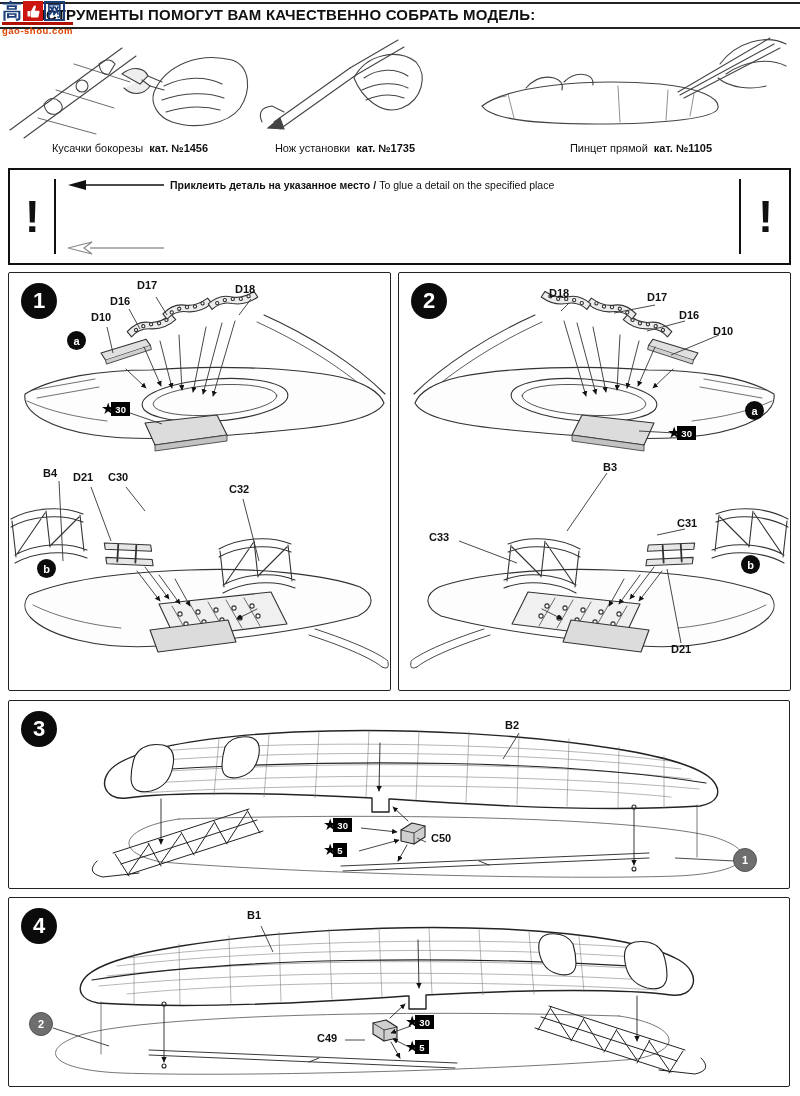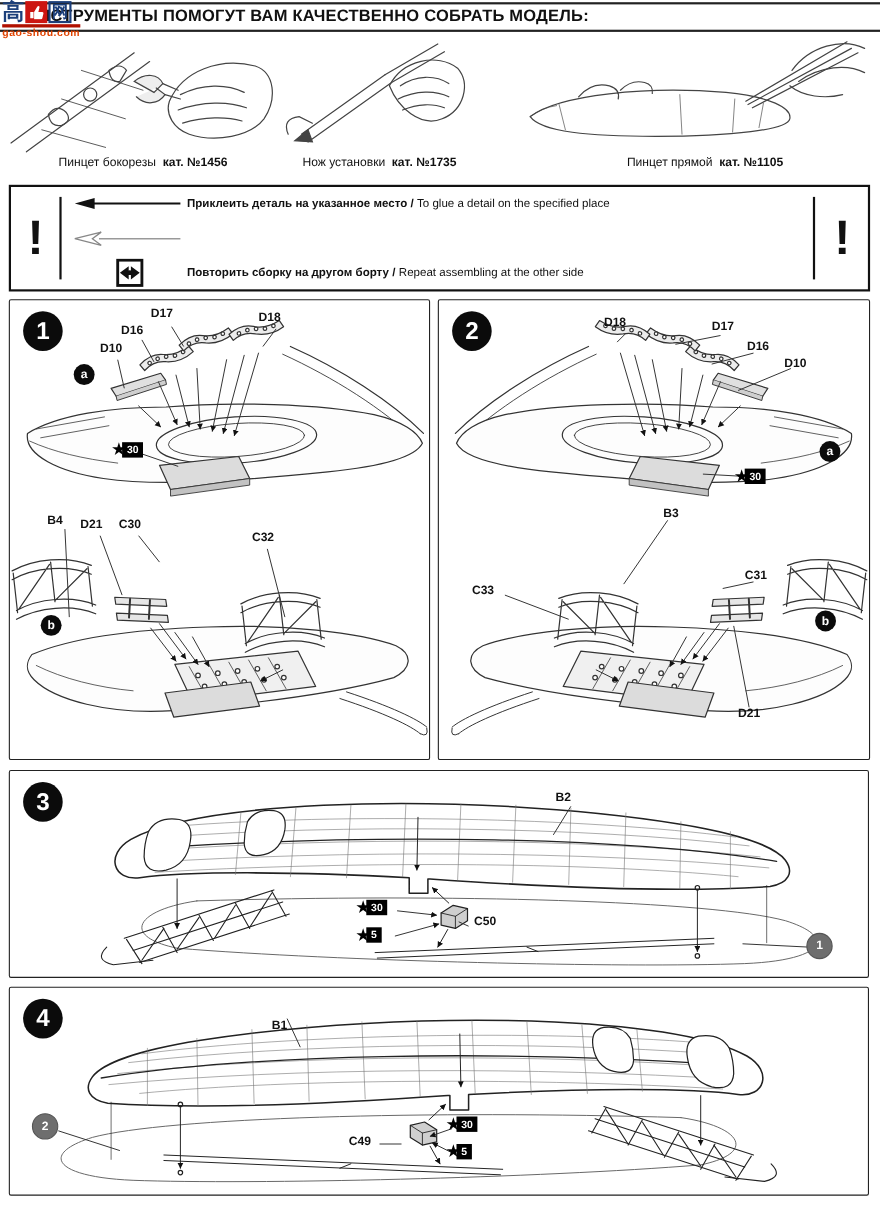--- a/index.html
+++ b/index.html
@@ -233,21 +233,21 @@
       <g fill="none" stroke="#444" stroke-width="1.1" stroke-linecap="round">
         <path d="M14,74 C40,54 120,46 192,52 C232,56 252,66 250,76 C248,86 198,92 128,92 C68,92 24,88 14,74 Z"></path>
         <path d="M58,56 q12,-14 28,-10 q10,3 8,12 M96,50 q10,-10 22,-7 q8,2 7,10"></path>
         <path d="M40,62 L46,86 M150,54 L152,90 M200,58 L198,88 M226,62 L222,84" stroke-width="0.6"></path>
         <path d="M14,74 q10,-8 24,-10" stroke-width="0.6"></path>
         <path d="M302,6 L210,60 M312,16 L216,66 M306,12 L212,63"></path>
         <path d="M252,32 C268,10 298,2 318,12 M258,42 C278,28 302,26 318,34 M250,46 C262,56 282,58 298,54"></path>
       </g>
     </svg>
     <div class="cap" style="left:4px;width:252px">
-      <span>Пинцет бокорезы</span><b>кат. №1456</b>
+      <span>Кусачки бокорезы</span><b>кат. №1456</b>
     </div>
     <div class="cap" style="left:250px;width:190px">
       <span>Нож установки</span><b>кат. №1735</b>
     </div>
     <div class="cap" style="left:506px;width:270px">
       <span>Пинцет прямой</span><b>кат. №1105</b>
     </div>
   </div>
 
   <div class="legend">
@@ -266,30 +266,20 @@
         <span class="ltxt"><b>Приклеить деталь на указанное место</b><b class="sep">/</b><span>To glue a detail on the specified place</span></span>
       </div>
       <div class="lrow">
         <span class="licon">
           <svg width="100" height="14" viewBox="0 0 100 14">
               <path d="M2,7 L26,1 L18,7 L26,13 Z" fill="#fff" stroke="#888" stroke-width="1.2"></path>
               <path d="M24,7 L98,7" stroke="#999" stroke-width="1.4"></path>
             </svg>
         </span>
       </div>
-      <div class="lrow">
-        <span class="licon" style="justify-content:center">
-          <svg width="26" height="26" viewBox="0 0 26 26">
-              <rect x="2" y="1.5" width="22" height="23" fill="#fff" stroke="#111" stroke-width="2.6"></rect>
-              <path d="M4,13 l8,-6 v4 h1.5 v4 h-1.5 v4 Z" fill="#111"></path>
-              <path d="M22,13 l-8,-6 v4 h-1.5 v4 h1.5 v4 Z" fill="#111"></path>
-            </svg>
-        </span>
-        <span class="ltxt"><b>Повторить сборку на другом борту</b><b class="sep">/</b><span>Repeat assembling at the other side</span></span>
-      </div>
     </div>
   </div>
 
   <div class="panel" id="p1">
     <svg class="art" viewBox="0 0 381 417">
       <use href="#asm-half" width="383" height="418"></use>
       <g fill="none" stroke="#333" stroke-width="0.9">
         <path d="M147,24 L158,42"></path>
           <path d="M242,26 L230,42"></path>
           <path d="M120,36 L131,56"></path>
@@ -384,21 +374,21 @@
         </g>
       <g fill="none" stroke="#333" stroke-width="0.9">
         <path d="M252,28 L264,54"></path>
         <path d="M44,130 L100,148"></path>
         <path d="M336,142 L356,142"></path>
         <path d="M402,128 L382,135" marker-end="url(#ah)"></path>
         <path d="M402,150 L384,141" marker-end="url(#ah)"></path>
       </g>
     </svg>
     <div class="stepnum">4</div>
-    <div class="plabel" style="left:238px;top:28px">B1</div>
+    <div class="plabel" style="left:238px;top:11px">B1</div>
     <div class="refnum" style="left:20px;top:114px">2</div>
     <div class="plabel" style="left:308px;top:134px">C49</div>
     <div class="badge" style="left:396px;top:116px">
       <span class="star">★</span>
         <span class="bnum">30</span>
     </div>
     <div class="badge" style="left:396px;top:141px">
       <span class="star">★</span>
         <span class="bnum">5</span>
     </div>

